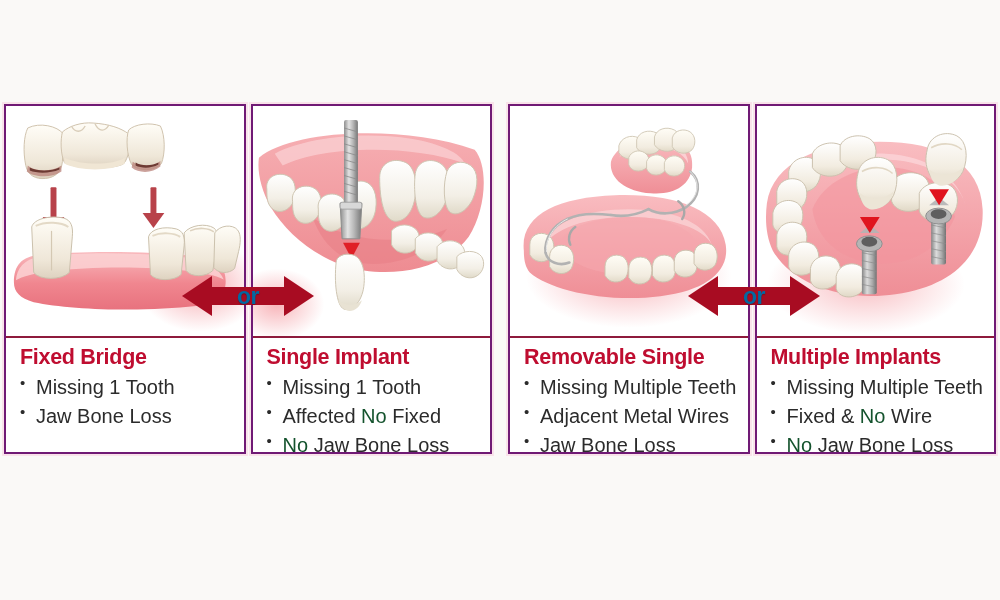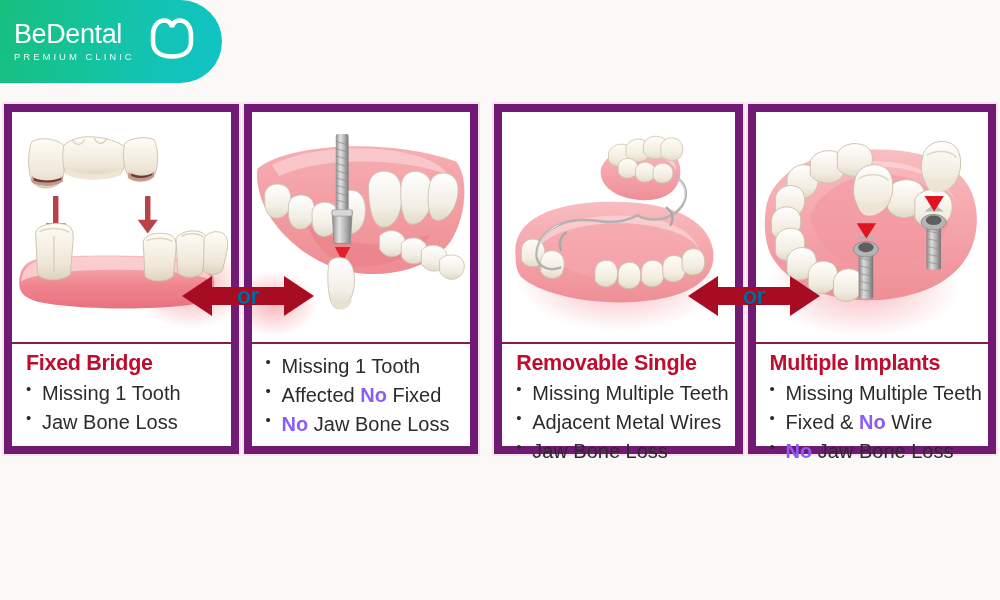--- a/index.html
+++ b/index.html
@@ -39,21 +39,21 @@
     display:flex; align-items:stretch;
   }
   .pair { display:flex; flex:1 1 0; }
   .pair-gap { width:16px; flex:0 0 16px; }
   .card-gap { width:5px; flex:0 0 5px; }
 
   .card {
     flex:1 1 0;
     display:flex; flex-direction:column;
     background:#ffffff;
-    border:8px solid #701a75;
+    border:2px solid #701a75;
     outline:2px solid #f9e3ea;
     position:relative;
   }
   .card-figure {
     position:relative; flex:0 0 232px;
     overflow:hidden; background:#ffffff;
     border-bottom:2px solid #8e1a3c;
   }
   .card-figure svg { display:block; width:100%; height:100%; }
   .card-body { flex:1 1 auto; padding:8px 6px 6px 8px; }
@@ -66,21 +66,21 @@
   .bullets { list-style:none; }
   .bullets li {
     position:relative; color:#2b2b2b;
     font-size:20px; line-height:1.46;
     padding-left:22px; white-space:nowrap;
   }
   .bullets li::before {
     content:"\2022"; position:absolute; left:6px; top:-1px;
     color:#2b2b2b; font-size:15px;
   }
-  .bullets b { font-weight:bold; color:#8b5cf6; }
+  .bullets b { font-weight:normal; color:#14532d; }
 
   
   .or-badge {
     position:absolute; width:132px; height:48px;
     z-index:20; pointer-events:none;
   }
   .or-badge svg { display:block; width:100%; height:100%; }
   .or-text {
     position:absolute; left:0; top:0; width:100%; height:100%;
     display:flex; align-items:center; justify-content:center;
@@ -88,34 +88,20 @@
     letter-spacing:-0.5px; text-shadow:0 1px 1px rgba(0,0,0,.25);
   }
   #or-1 { left:182px; top:272px; }
   #or-2 { left:688px; top:272px; }
 </style>
 </head>
 <body>
 
 <div class="page">
 
-  <div class="brand">
-    <div class="brand-text">
-      <span class="brand-name">BeDental</span>
-      <span class="brand-sub">PREMIUM CLINIC</span>
-    </div>
-    <span class="brand-mark">
-      <svg width="52" height="46" viewBox="0 0 52 46">
-        <path d="M7 21 C7 11 12 5.5 18.5 5.5 C23 5.5 25.2 8.4 26 12 C26.8 8.4 29 5.5 33.5 5.5 C40 5.5 45 11 45 21" fill="none" stroke="#ffffff" stroke-width="4.6" stroke-linecap="round"></path>
-        <path d="M7 26.5 C7 36 13.5 41.5 26 41.5 C38.5 41.5 45 36 45 26.5" fill="none" stroke="#ffffff" stroke-width="4.6" stroke-linecap="round"></path>
-        <line x1="7" y1="22.2" x2="7" y2="25.6" stroke="#ffffff" stroke-width="4.6" stroke-linecap="round"></line>
-        <line x1="45" y1="22.2" x2="45" y2="25.6" stroke="#ffffff" stroke-width="4.6" stroke-linecap="round"></line>
-      </svg>
-    </span>
-  </div>
 
   <div class="cards">
 
     <div class="pair">
 
       <div class="card">
         <div class="card-figure">
           <svg viewBox="0 0 240 232" preserveAspectRatio="xMidYMid meet">
             <defs>
               <linearGradient id="gum1" x1="0" y1="0" x2="0" y2="1">
@@ -255,20 +241,21 @@
               <rect x="88" y="97" width="22" height="7" rx="2" fill="#d8d8d8" stroke="#9a9a9a" stroke-width=".8"></rect>
             </g>
 
             <path d="M91 138 L108 138 L99.5 154 Z" fill="#e01f26"></path>
 
             <path d="M84 158 C84 152 92 148 100 150 C110 152 114 166 112 182 C110 198 100 208 92 205 C84 202 82 176 84 158 Z" fill="url(#tw2)" stroke="#cdc4b1" stroke-width="1"></path>
             <path d="M86 196 C92 202 104 202 110 196 C108 204 100 209 94 206 C89 203 87 200 86 196 Z" fill="#e8e2d3"></path>
           </svg>
         </div>
         <div class="card-body">
+          <div class="card-title">Single Implant</div>
           <ul class="bullets">
             <li><span>Missing 1 Tooth</span></li>
             <li><span>Affected </span><b>No</b><span> Fixed</span></li>
             <li><b>No</b><span> Jaw Bone Loss</span></li>
           </ul>
         </div>
       </div>
     </div>
 
     <div class="pair-gap"></div>

